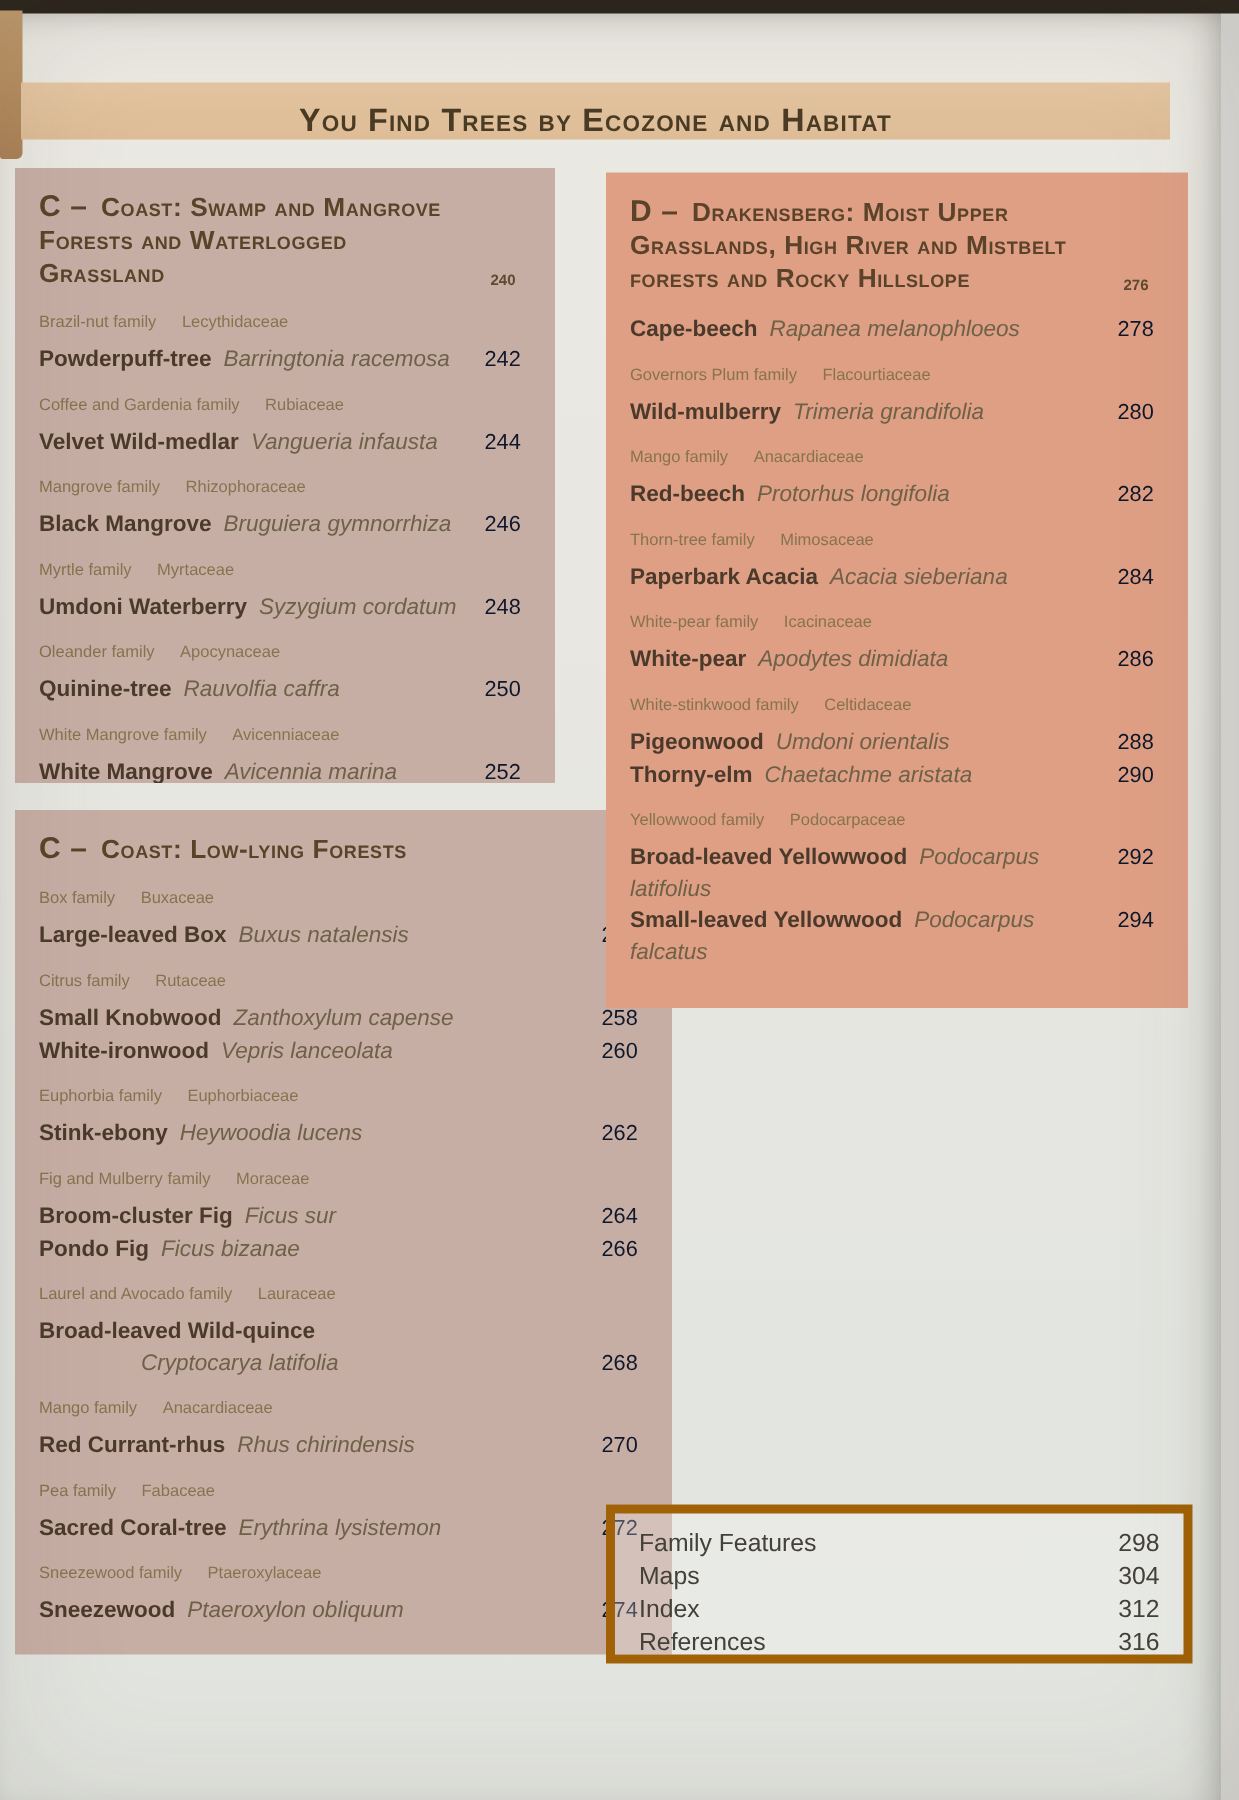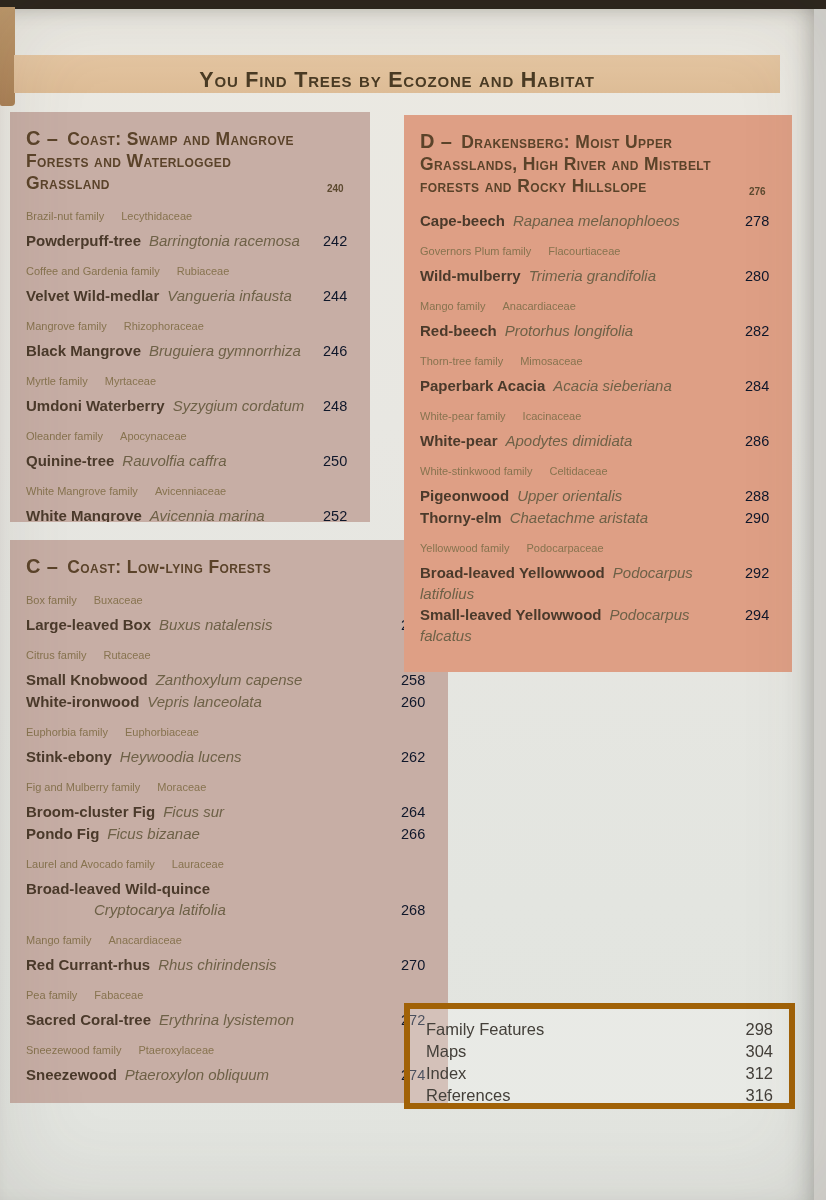--- a/index.html
+++ b/index.html
@@ -226,21 +226,21 @@
       <div class="group">
         <div class="family-line"><span>White-pear family</span><span class="fam-latin">Icacinaceae</span></div>
         <div class="sp-row">
           <span class="sp-name"><span class="sp-common">White-pear</span><span class="sp-latin">Apodytes dimidiata</span></span>
           <span class="pg">286</span>
         </div>
       </div>
       <div class="group">
         <div class="family-line"><span>White-stinkwood family</span><span class="fam-latin">Celtidaceae</span></div>
         <div class="sp-row">
-          <span class="sp-name"><span class="sp-common">Pigeonwood</span><span class="sp-latin">Upper orientalis</span></span>
+          <span class="sp-name"><span class="sp-common">Pigeonwood</span><span class="sp-latin">Umdoni orientalis</span></span>
           <span class="pg">288</span>
         </div>
         <div class="sp-row">
           <span class="sp-name"><span class="sp-common">Thorny-elm</span><span class="sp-latin">Chaetachme aristata</span></span>
           <span class="pg">290</span>
         </div>
       </div>
       <div class="group">
         <div class="family-line"><span>Yellowwood family</span><span class="fam-latin">Podocarpaceae</span></div>
         <div class="sp-row">

